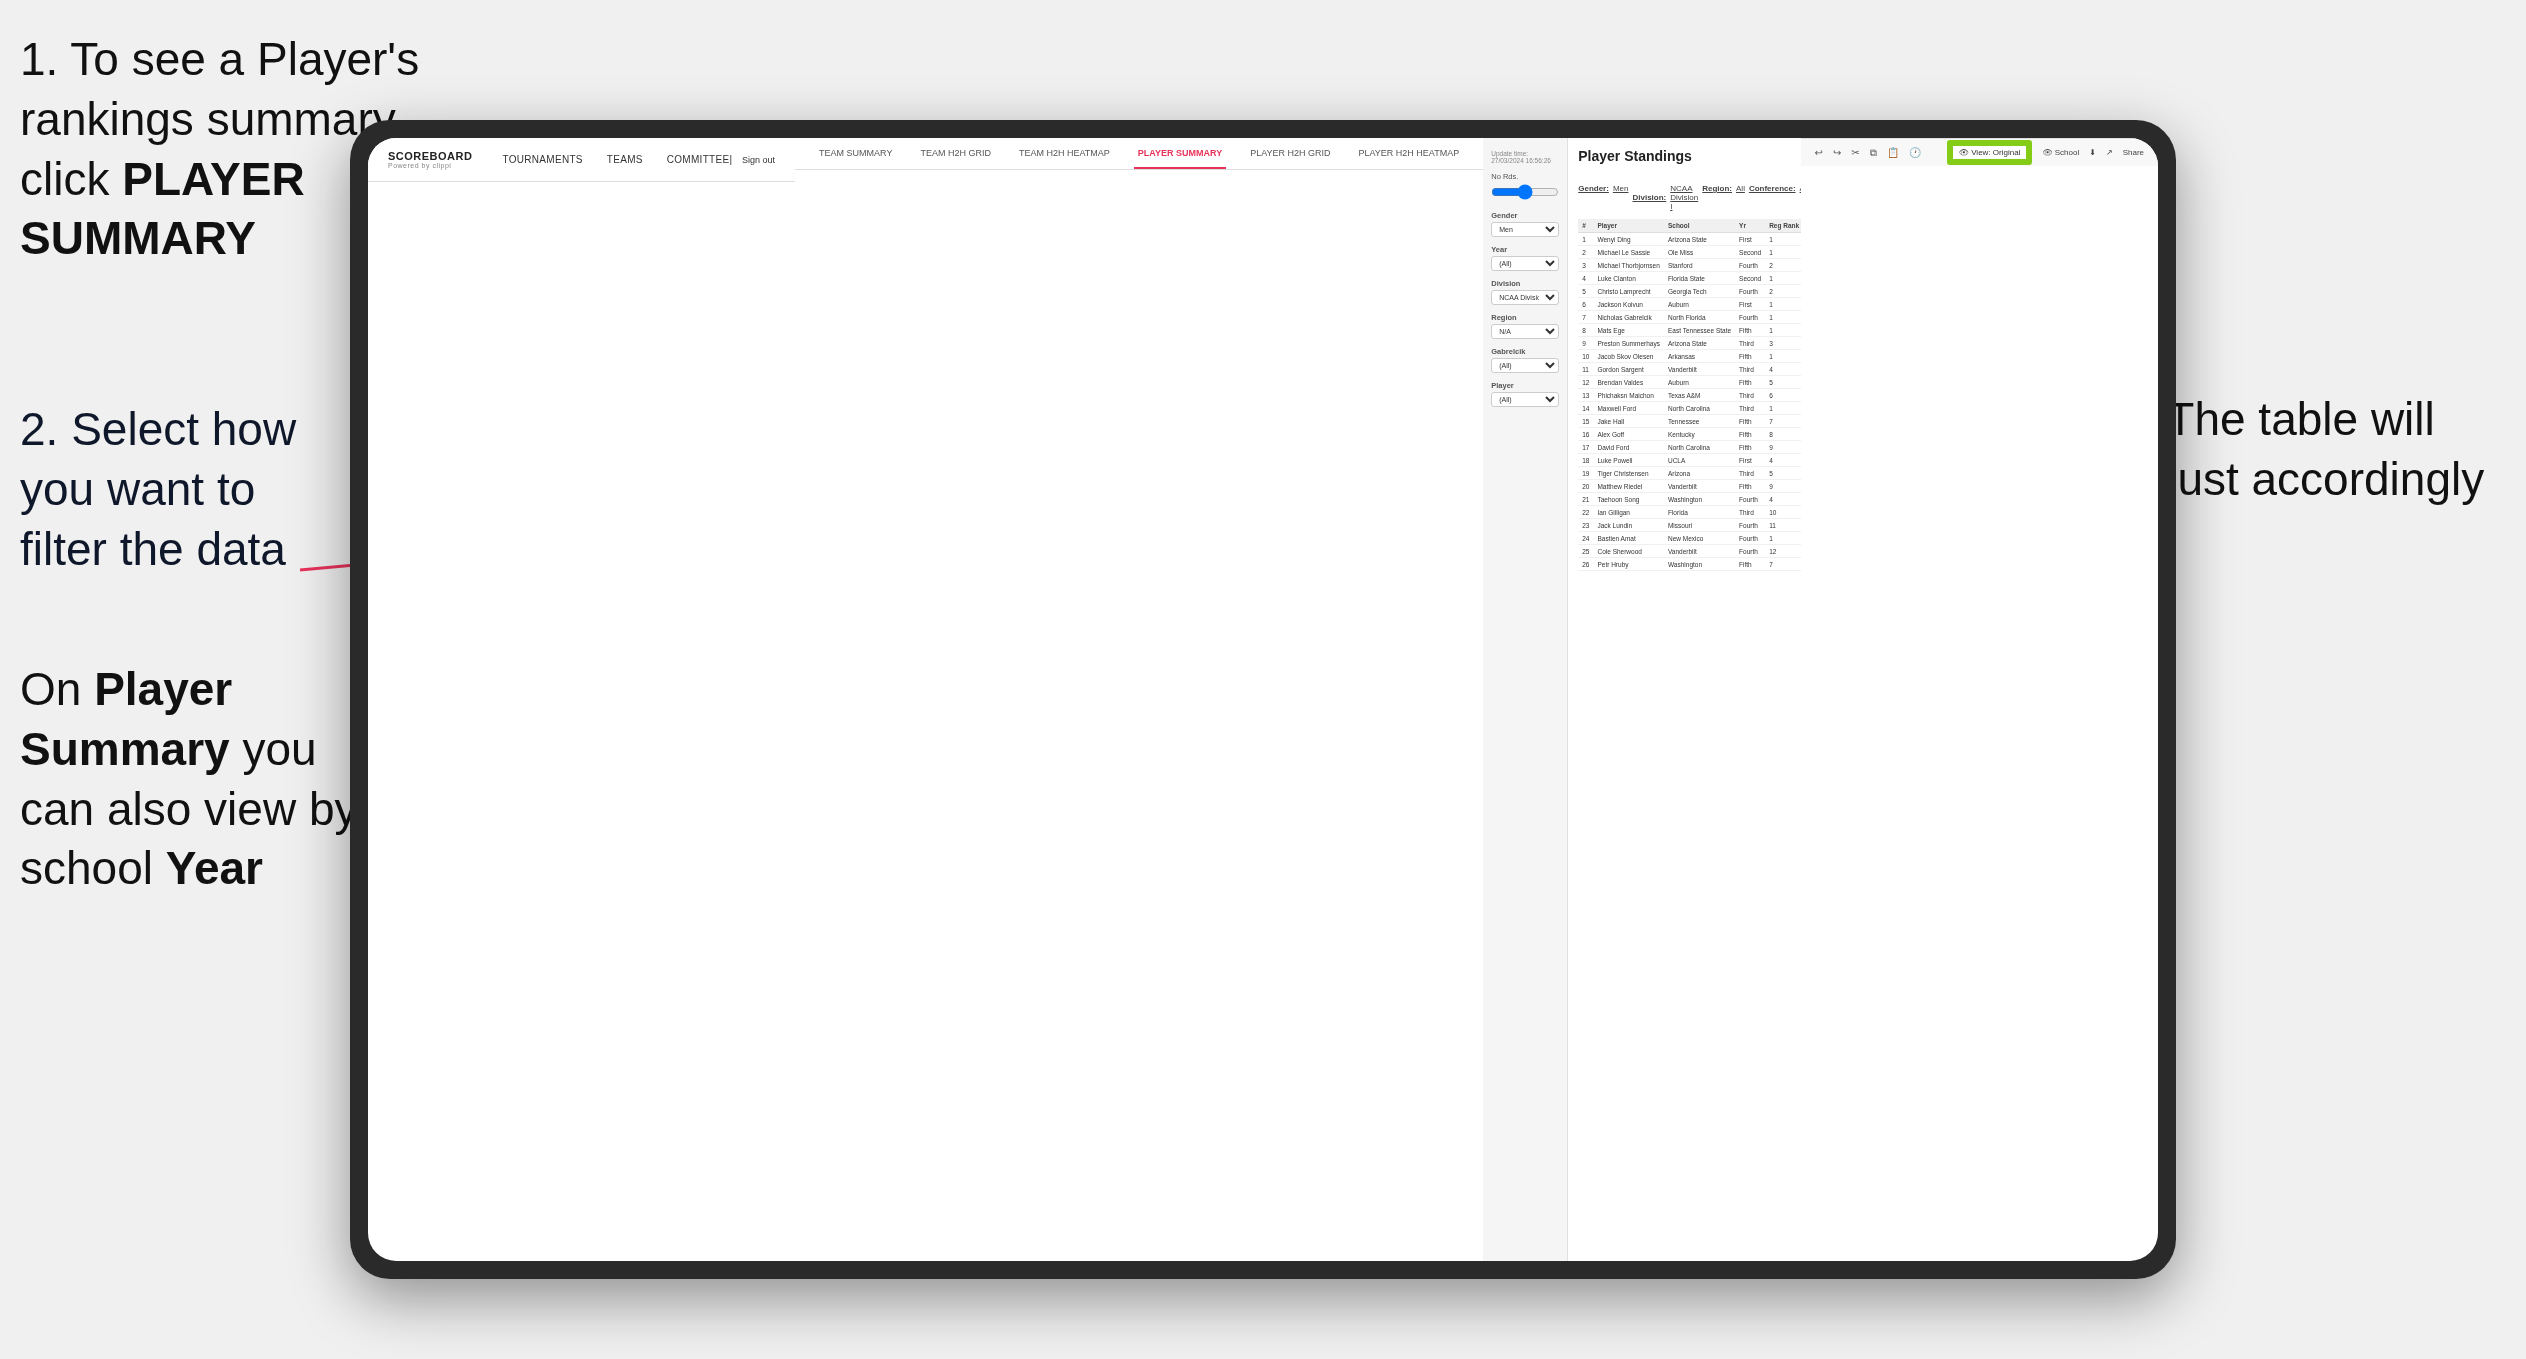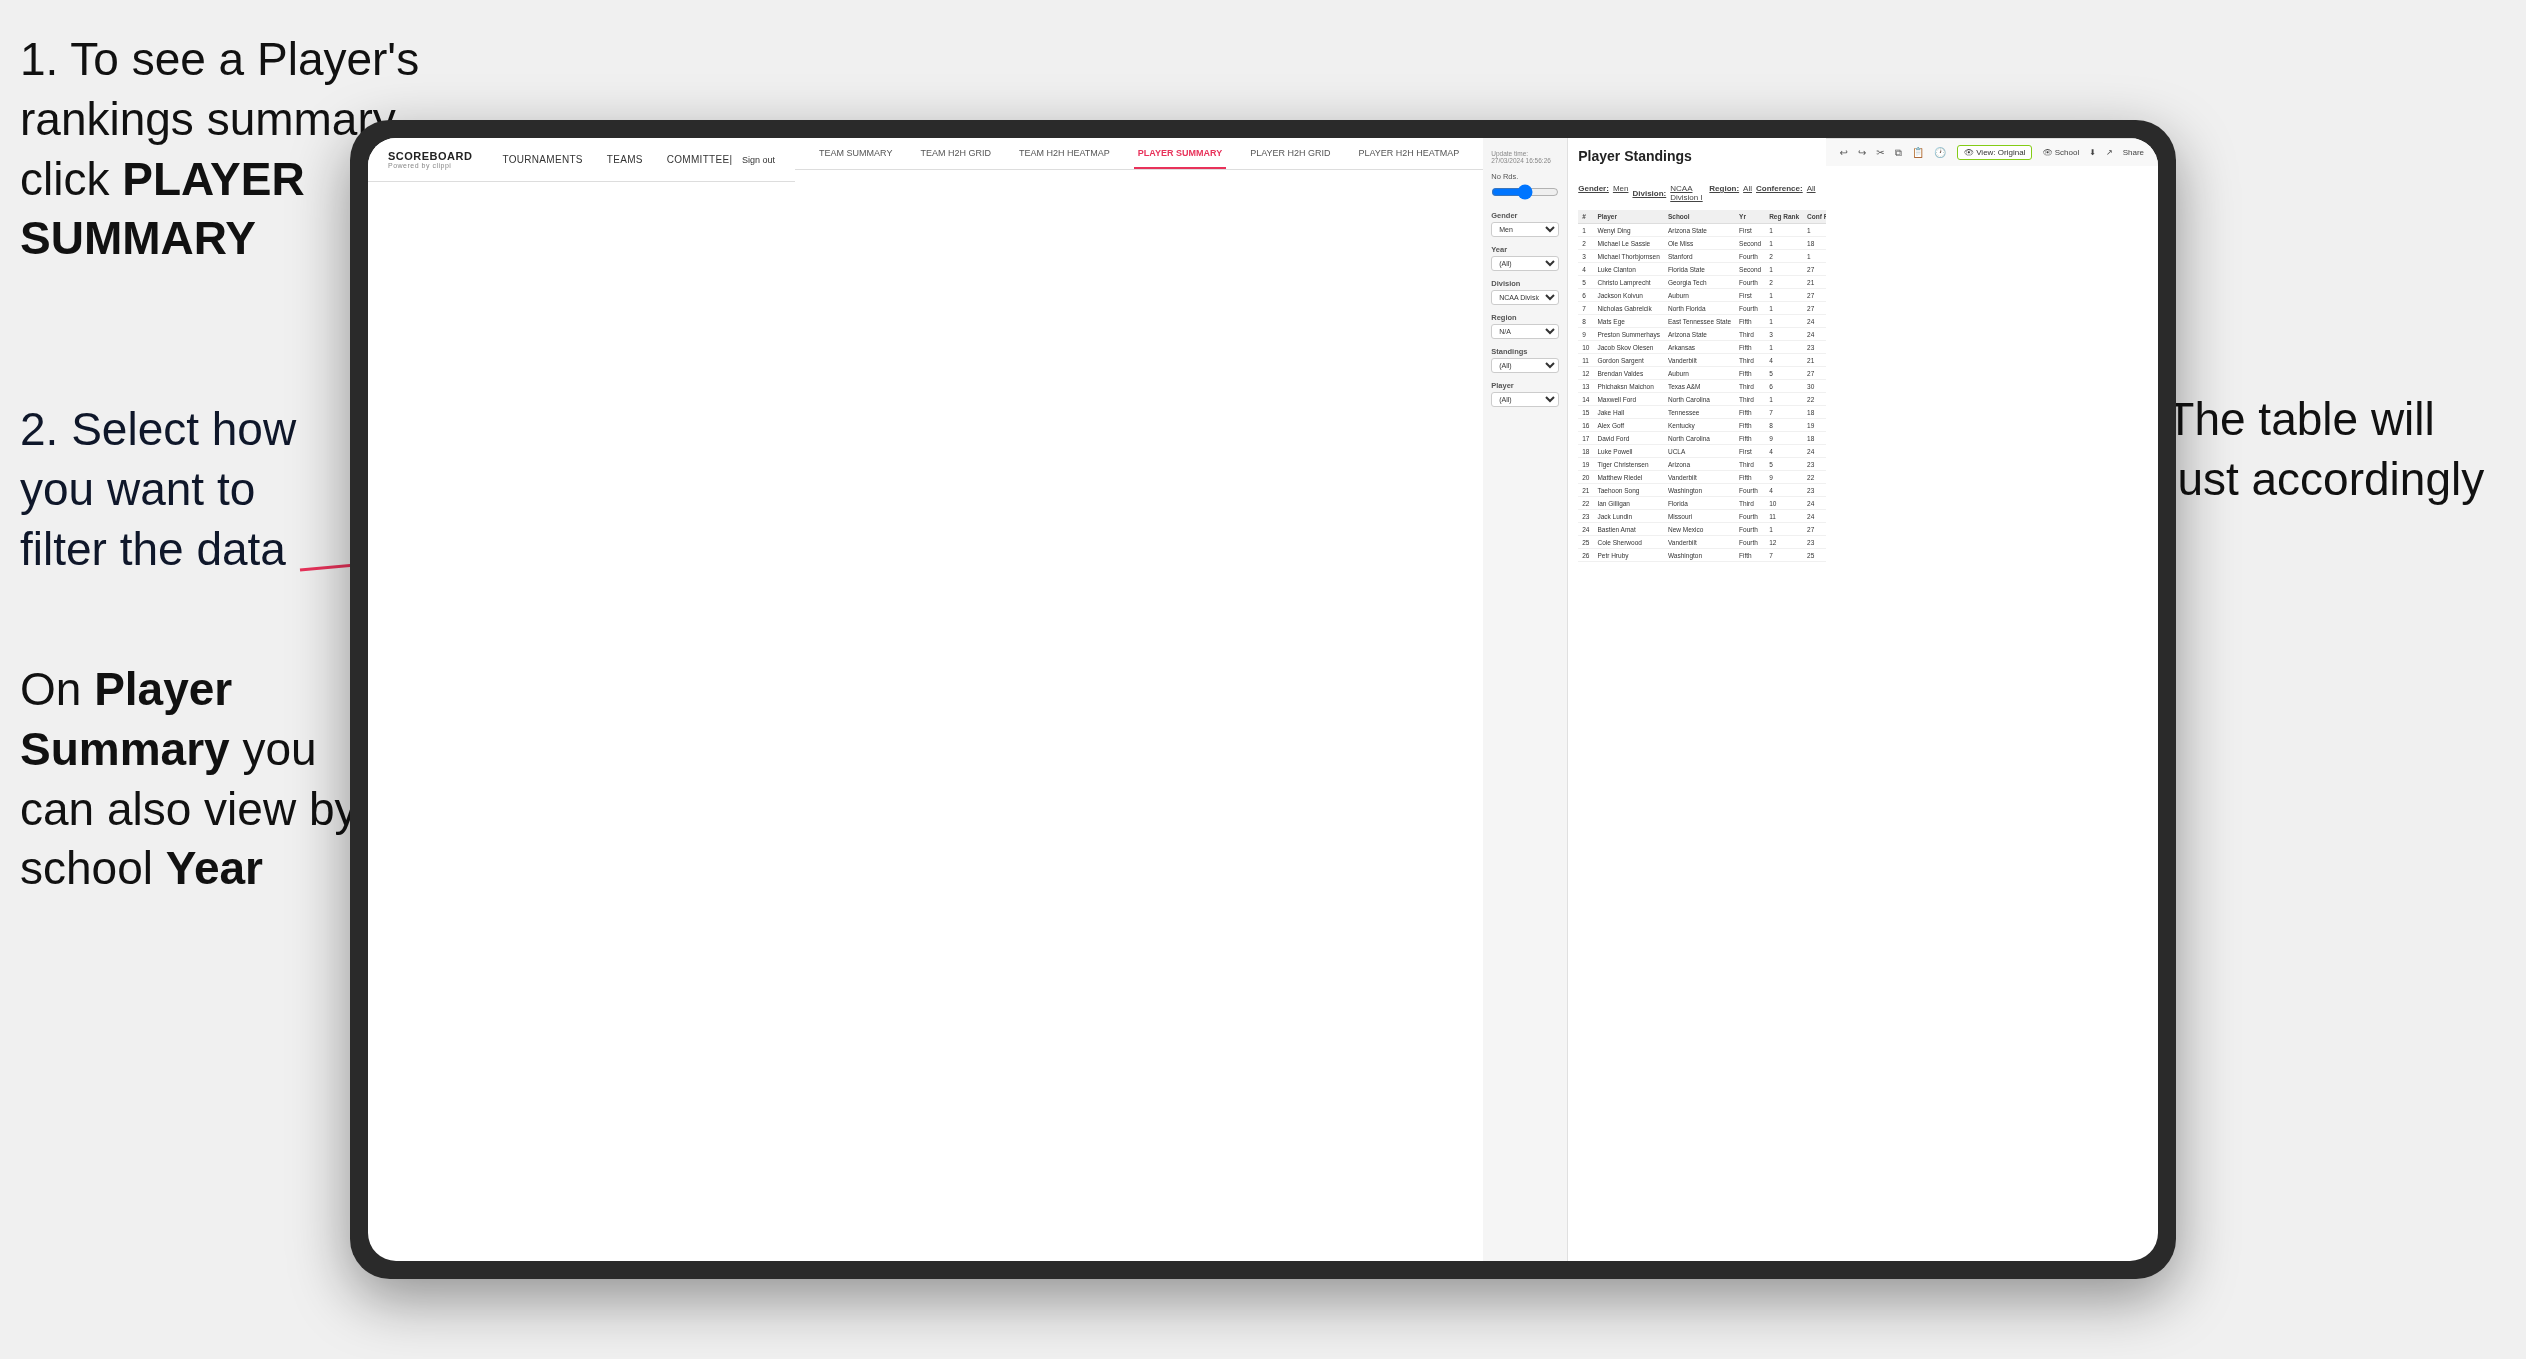--- a/index.html
+++ b/index.html
@@ -263,24 +263,25 @@
     .toolbar-icon {
       font-size: 10px;
       color: #555;
       cursor: pointer;
     }
 
     .toolbar-view {
       font-size: 8px;
       color: #333;
       font-weight: 500;
-      border: 1px solid #84cc16;
+      border: 6px solid #84cc16;
       padding: 2px 6px;
       border-radius: 3px;
       background: #fff;
+      margin-left: 15px;
     }
 
     .toolbar-right {
       margin-left: auto;
       display: flex;
       align-items: center;
       gap: 10px;
       font-size: 8px;
       color: #444;
     }
@@ -389,21 +390,21 @@
         <div class="sidebar-label">Division</div>
         <select class="sidebar-select">
           <option>NCAA Division I</option>
         </select>
 
         <div class="sidebar-label">Region</div>
         <select class="sidebar-select">
           <option>N/A</option>
         </select>
 
-        <div class="sidebar-label">Standings</div>
+        <div class="sidebar-label">Gabrelcik</div>
         <select class="sidebar-select">
           <option>(All)</option>
         </select>
 
         <div class="sidebar-label">Player</div>
         <select class="sidebar-select">
           <option>(All)</option>
         </select>
       </div>
 

